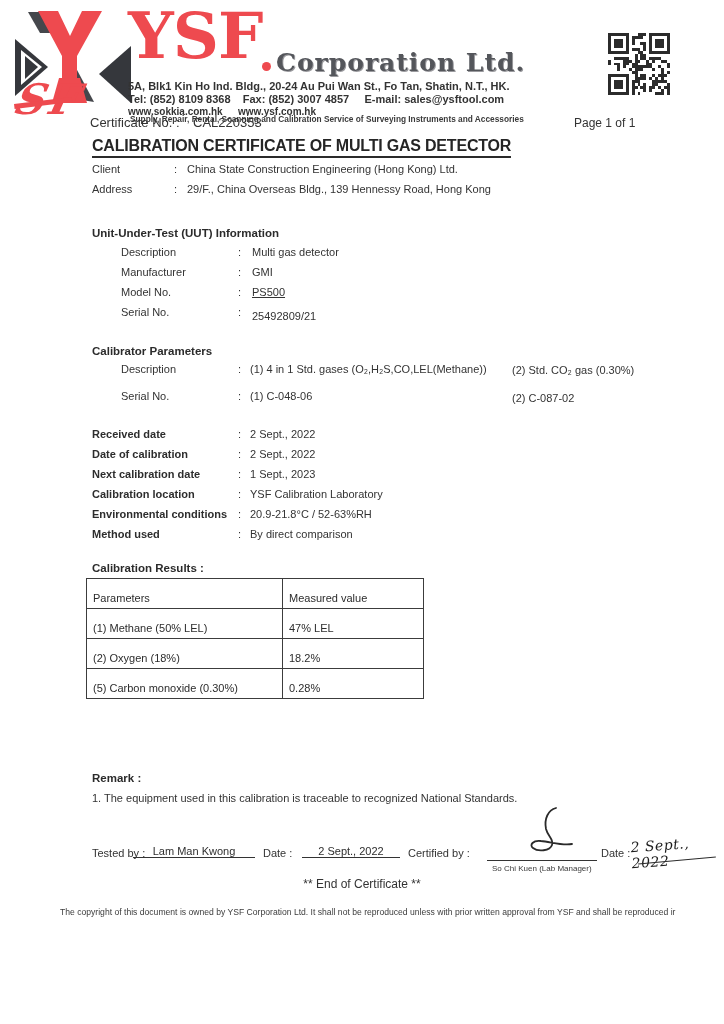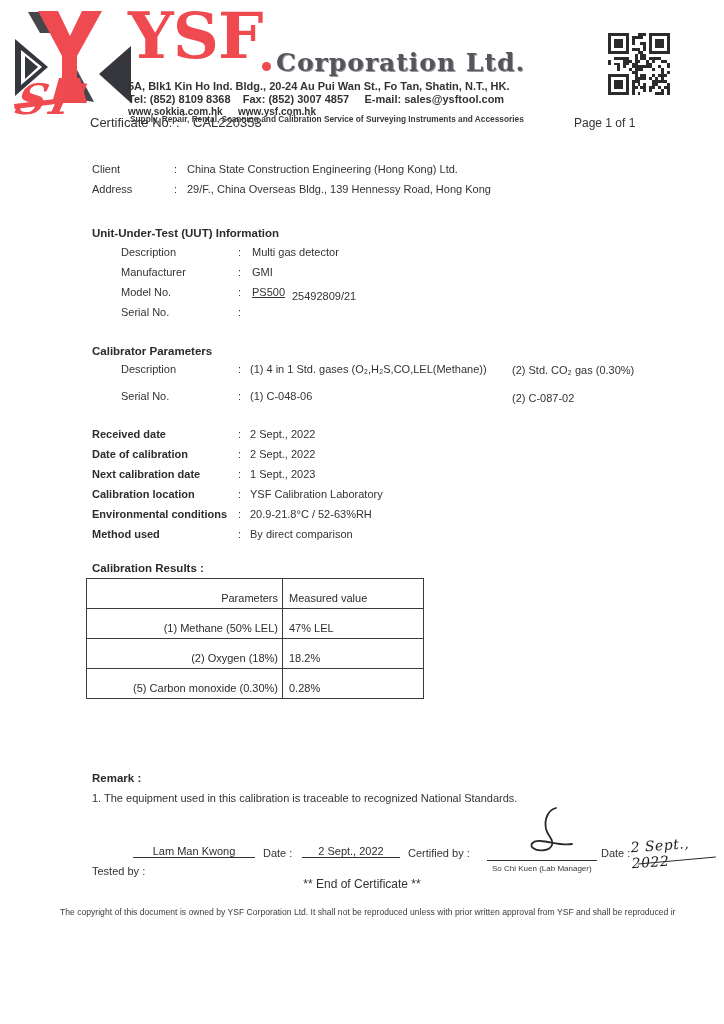--- a/index.html
+++ b/index.html
@@ -38,21 +38,21 @@
   .val  { font-size:11px; color:#333; }
   .heading { font-size:11.5px; font-weight:bold; color:#2b2b2b; }
   .colon { font-size:11px; color:#333; }
 
   table.results { border-collapse:collapse; }
   table.results td {
     border:1.4px solid #3c3c3c; vertical-align:bottom;
     font-size:11px; color:#2c2c2c;
     padding:13px 4px 4px 6px;
   }
-  table.results td.c1 { width:196px;text-align:right; }
+  table.results td.c1 { width:196px; }
   table.results td.c2 { width:141px; }
 
   .sig-underline { border-bottom:1.2px solid #333; text-align:center; font-size:11px; color:#2e2e2e; }
   .small-note { font-size:8px; color:#3a3a3a; }
   .endline { font-size:12px; color:#333; text-align:center; width:100%; }
   .copyright { font-size:8.6px; color:#3c3c3c; white-space:nowrap; }
   .handwritten {
     font-family:"DejaVu Serif", serif; font-style:italic; font-size:14px;
     color:#1d1d1d; transform:rotate(-4deg); letter-spacing:0.5px;
   }
@@ -236,20 +236,23 @@
         <rect x="0.5" y="14.5" width="6" height="6"></rect>
       </g>
       <g fill="#2b2b2b">
         <rect x="2" y="2" width="3" height="3"></rect>
         <rect x="16" y="2" width="3" height="3"></rect>
         <rect x="2" y="16" width="3" height="3"></rect>
       </g>
     </svg>
   </div>
 
+  <div class="abs" style="left:92px; top:137px;">
+    <span class="title">CALIBRATION CERTIFICATE OF MULTI GAS DETECTOR</span>
+  </div>
 
   <div class="abs lbl" style="left:92px; top:163px;">Client</div>
   <div class="abs colon" style="left:174px; top:163px;">:</div>
   <div class="abs val" style="left:187px; top:163px;">China State Construction Engineering (Hong Kong) Ltd.</div>
 
   <div class="abs lbl" style="left:92px; top:183px;">Address</div>
   <div class="abs colon" style="left:174px; top:183px;">:</div>
   <div class="abs val" style="left:187px; top:183px;">29/F., China Overseas Bldg., 139 Hennessy Road, Hong Kong</div>
 
   <div class="abs heading" style="left:92px; top:227px;">Unit-Under-Test (UUT) Information</div>
@@ -261,21 +264,21 @@
   <div class="abs lbl" style="left:121px; top:266px;">Manufacturer</div>
   <div class="abs colon" style="left:238px; top:266px;">:</div>
   <div class="abs val" style="left:252px; top:266px;">GMI</div>
 
   <div class="abs lbl" style="left:121px; top:286px;">Model No.</div>
   <div class="abs colon" style="left:238px; top:286px;">:</div>
   <div class="abs val" style="left:252px; top:286px;text-decoration:underline;">PS500</div>
 
   <div class="abs lbl" style="left:121px; top:306px;">Serial No.</div>
   <div class="abs colon" style="left:238px; top:306px;">:</div>
-  <div class="abs val" style="left:252px; top:290px;margin-left:40px;">25492809/21</div>
+  <div class="abs val" style="left:252px; top:310px;">25492809/21</div>
 
   <div class="abs heading" style="left:92px; top:345px;">Calibrator Parameters</div>
 
   <div class="abs lbl" style="left:121px; top:363px;">Description</div>
   <div class="abs colon" style="left:238px; top:363px;">:</div>
   <div class="abs val" style="left:250px; top:363px;">(1) 4 in 1 Std. gases (O₂,H₂S,CO,LEL(Methane))</div>
   <div class="abs val" style="left:512px; top:364px;">(2) Std. CO₂ gas (0.30%)</div>
 
   <div class="abs lbl" style="left:121px; top:390px;">Serial No.</div>
   <div class="abs colon" style="left:238px; top:390px;">:</div>
@@ -325,21 +328,21 @@
       <tr>
         <td class="c1">(5) Carbon monoxide (0.30%)</td>
         <td class="c2">0.28%</td>
       </tr>
     </tbody>
   </table>
 
   <div class="abs heading" style="left:92px; top:772px;">Remark :</div>
   <div class="abs val" style="left:92px; top:792px;">1. The equipment used in this calibration is traceable to recognized National Standards.</div>
 
-  <div class="abs lbl" style="left:92px; top:865px;">Tested by :</div>
+  <div class="abs lbl" style="left:92px; top:847px;">Tested by :</div>
   <div class="abs sig-underline" style="left:133px; top:845px; width:122px;">Lam Man Kwong</div>
   <div class="abs lbl" style="left:263px; top:847px;">Date :</div>
   <div class="abs sig-underline" style="left:302px; top:845px; width:98px;">2 Sept., 2022</div>
   <div class="abs lbl" style="left:408px; top:847px;">Certified by :</div>
   <div class="abs sig-underline" style="left:487px; top:845px; width:110px; height:16px;"></div>
 
   <div class="abs" style="left:520px; top:805px;">
     <svg width="60" height="50" viewBox="0 0 60 50">
       <path d="M36,3 C28,5 24,14 26,24 C28,32 34,34 32,40 C30,46 18,47 13,43 C9,40 13,35 21,36 C31,37 43,41 52,39" fill="none" stroke="#2a2a2a" stroke-width="1.8" stroke-linecap="round"></path>
     </svg>

